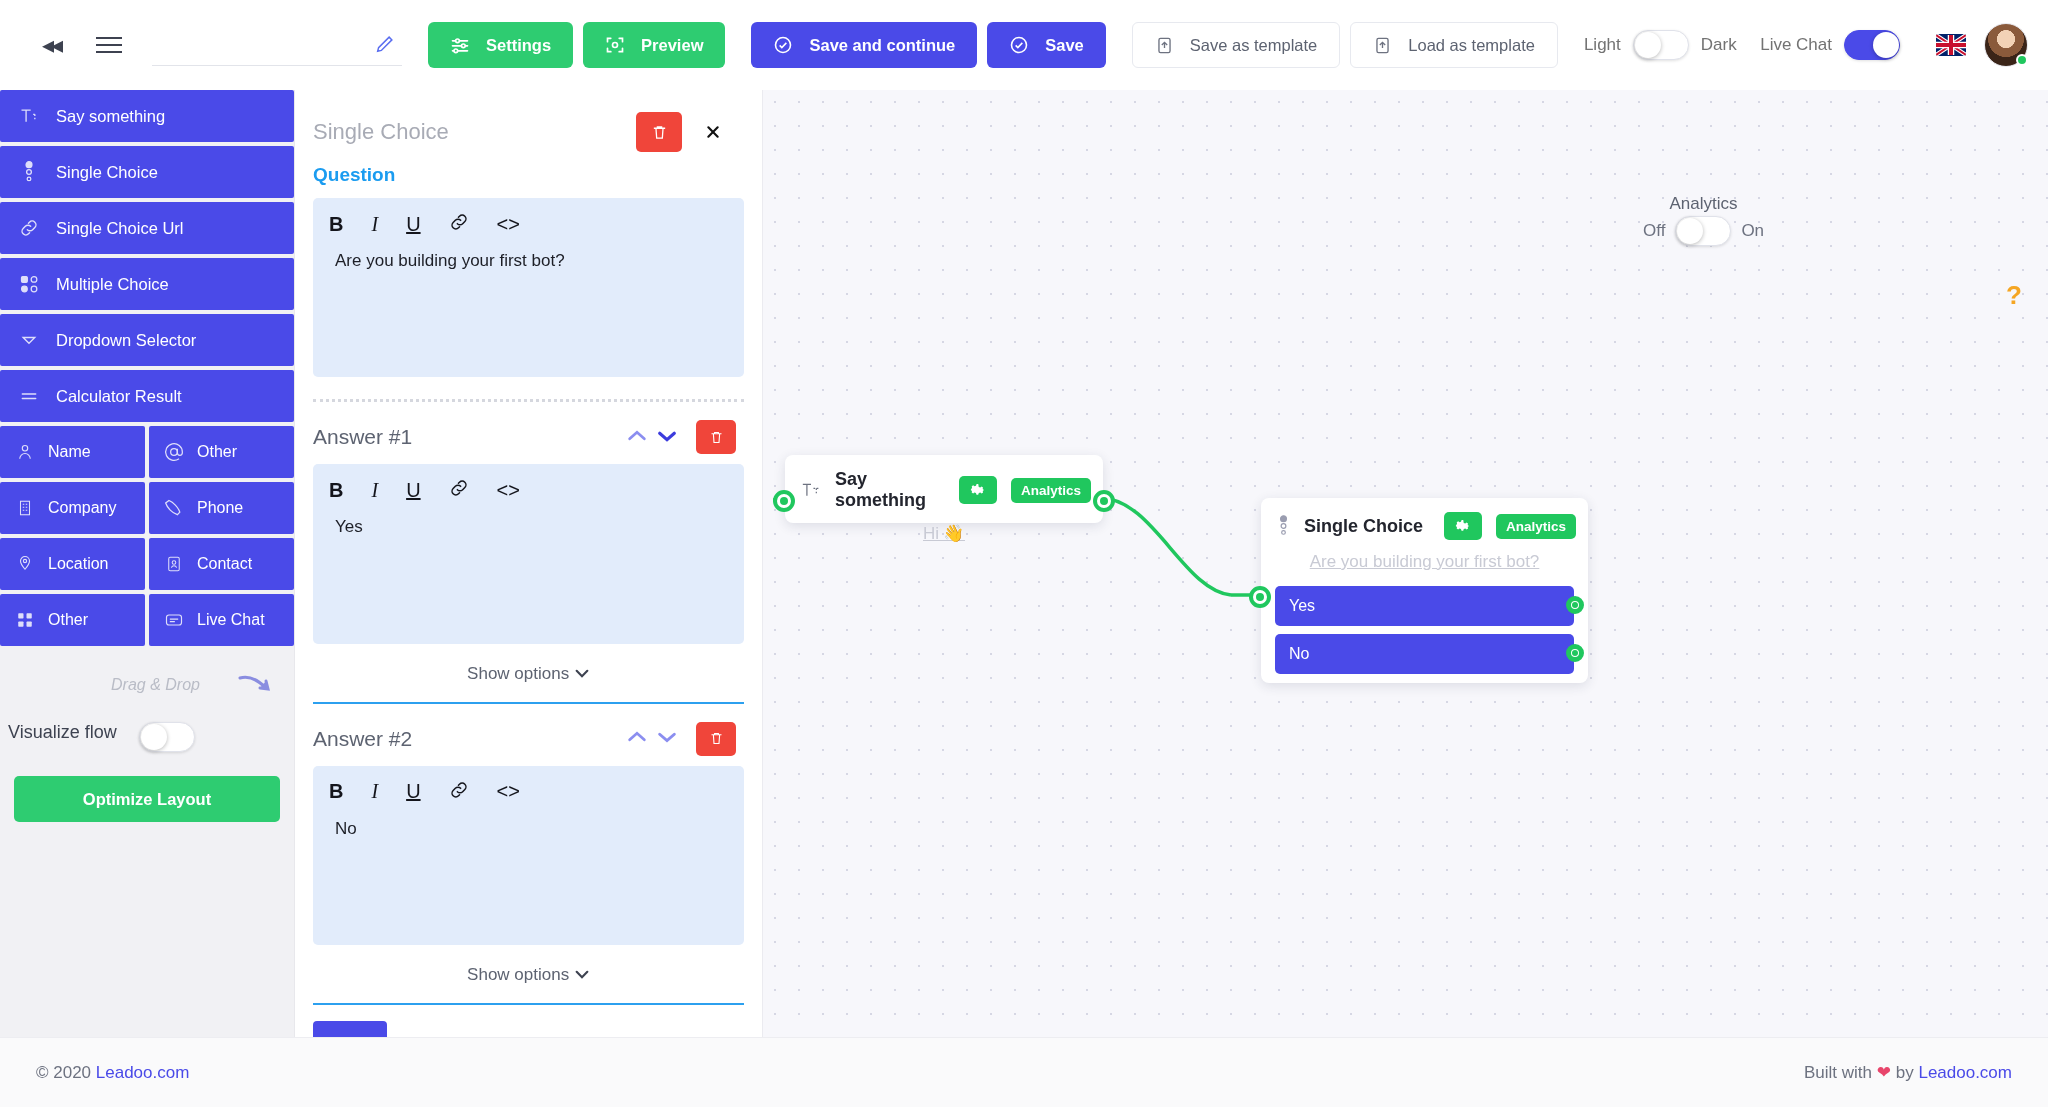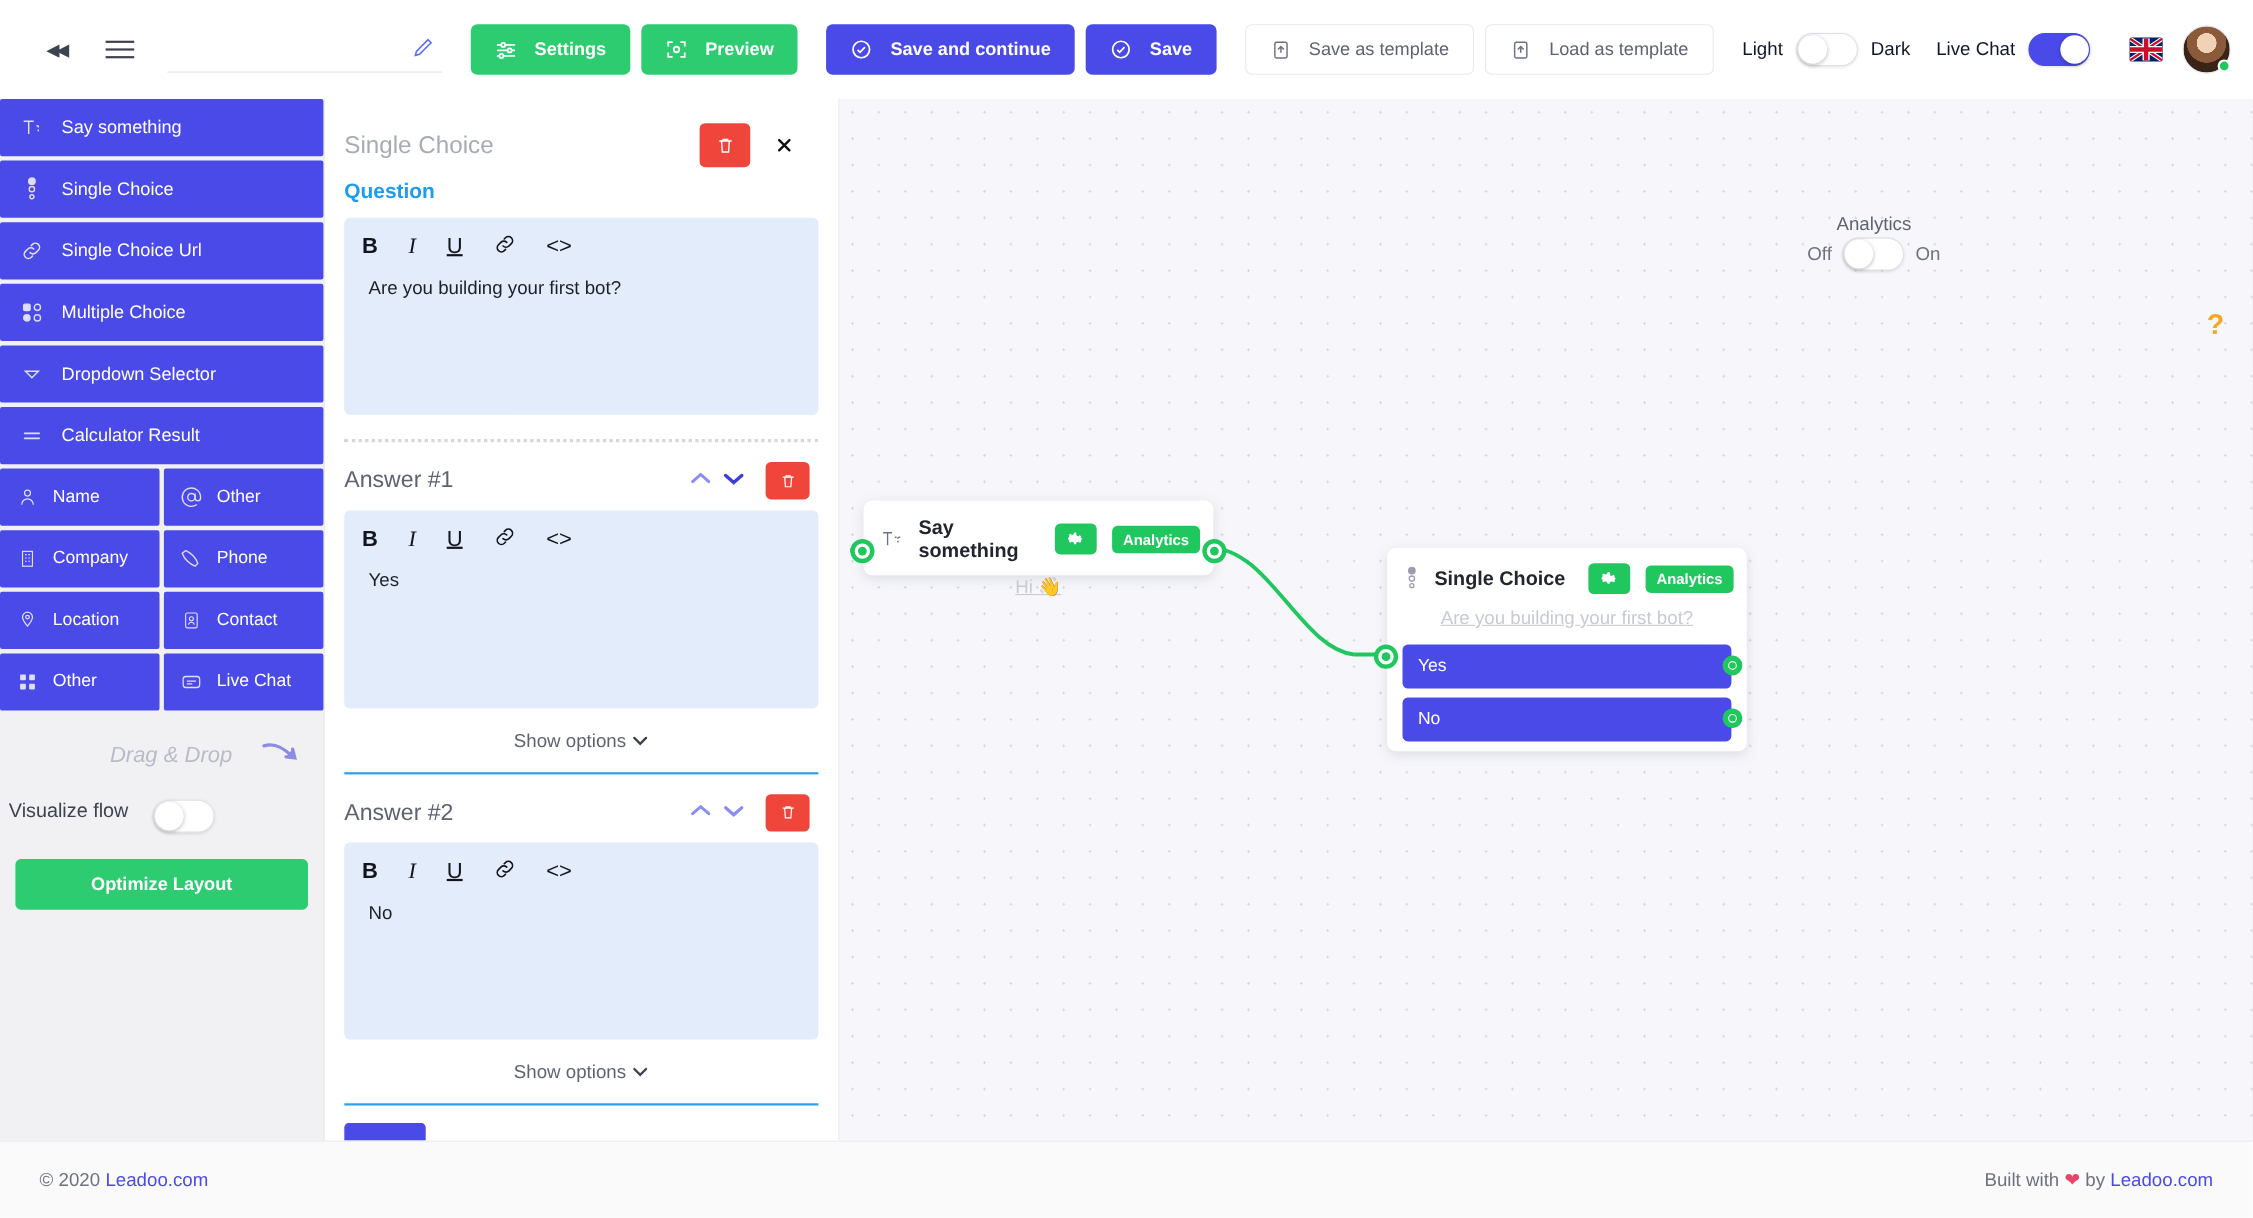--- a/index.html
+++ b/index.html
@@ -53,21 +53,21 @@
     font-family: "Liberation Sans", sans-serif;
   }
   .btn-green { background: #2ecc71; color: #fff; }
   .btn-indigo { background: #4a4ae8; color: #fff; }
   .btn-white { background: #fff; color: #5d6371; border: 1px solid #e7e9ef; font-weight: normal; }
   .btn svg { flex: 0 0 auto; }
   .btn-gap { width: 10px; }
   .btn-gap-lg { width: 26px; }
 
   .toggle-group { display: flex; align-items: center; gap: 12px; }
-  .toggle-label { font-size: 17px; color: #0f172a; }
+  .toggle-label { font-size: 17px; color: #737373; }
   .switch {
     width: 56px; height: 30px; border-radius: 15px;
     position: relative; cursor: pointer; display: inline-block;
     background: #ffffff; border: 1px solid #e0e2ea;
     box-shadow: 0 1px 3px rgba(0,0,0,.12);
   }
   .switch .knob {
     position: absolute; top: 1px; left: 1px;
     width: 26px; height: 26px; border-radius: 50%;
     background: #ffffff; box-shadow: 0 1px 4px rgba(0,0,0,.28);
@@ -86,21 +86,21 @@
     background: radial-gradient(circle at 50% 36%, #f2d2b6 0 26%, #8a5a3b 27% 52%, #3a2418 53% 100%);
     overflow: hidden; border: 1px solid #e8e8ee;
   }
   .avatar-dot {
     position: absolute; right: 0; bottom: 1px;
     width: 12px; height: 12px; border-radius: 50%;
     background: #20c75e; border: 2px solid #fff;
   }
 
   
-  .body { flex: 1; display: flex; min-height: 0; background: #e5e5e5; position: relative; }
+  .body { flex: 1; display: flex; min-height: 0; background: #1d4ed8; position: relative; }
 
   
   .sidebar {
     width: 295px; min-width: 295px;
     background: #f1f1f4;
     display: flex; flex-direction: column;
     border-right: 1px solid #e8e8ec;
     position: relative; z-index: 20;
   }
   .blocks { display: flex; flex-direction: column; gap: 4px; padding: 0; }
@@ -108,21 +108,21 @@
     background: #4a4ae8; color: #fff;
     height: 52px; display: flex; align-items: center;
     gap: 16px; padding-left: 18px;
     font-size: 16.5px; cursor: pointer; border-radius: 2px;
   }
   .block .bicon { width: 22px; display: flex; align-items: center; justify-content: center; opacity: .82; }
   .block-row { display: flex; gap: 4px; }
   .block-row .block { flex: 1; padding-left: 14px; gap: 12px; font-size: 16px; border-radius: 2px; }
 
   .dragdrop {
-    text-align: center; color: #b9bcc6; font-size: 20px; font-style: italic;
+    text-align: center; color: #b9bcc6; font-size: 16px; font-style: italic;
     padding: 30px 0 6px 17px; position: relative;
   }
   .dd-arrow { position: absolute; right: 22px; top: 26px; color: #8a8de0; }
   .visflow {
     display: flex; align-items: flex-start; gap: 22px;
     padding: 22px 12px 0 8px;
   }
   .visflow-label { font-size: 18px; color: #3d4250; }
   .optimize-wrap { padding: 24px 14px 0 14px; }
   .optimize-btn {

